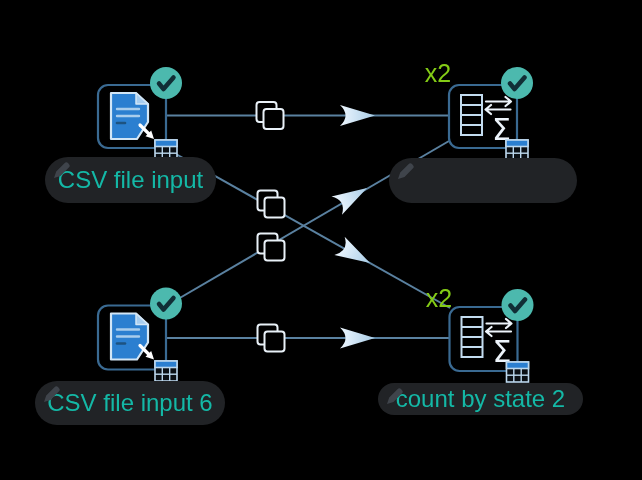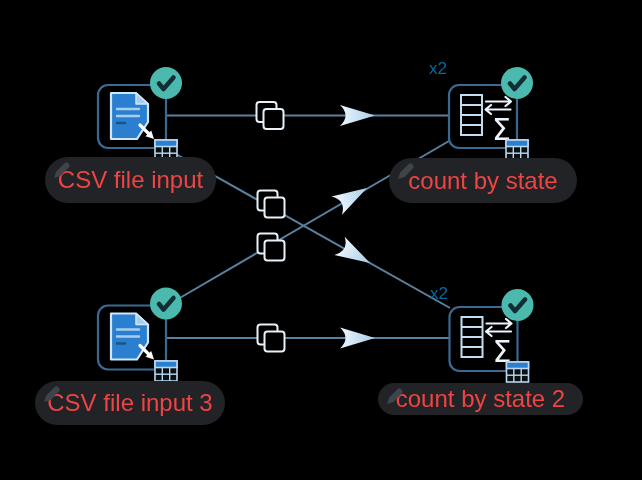--- a/index.html
+++ b/index.html
@@ -4,25 +4,25 @@
 <style>
   html,body{margin:0;padding:0;background:#000;}
   .canvas{
     position:relative;width:642px;height:480px;background:#000;overflow:hidden;
     font-family:"Liberation Sans",sans-serif;
   }
   .links-layer{position:absolute;left:0;top:0;}
   .pill{
     position:absolute;background:#212326;border-radius:23px;
     display:flex;align-items:center;justify-content:center;
-    color:#ef4444;font-size:24px;white-space:nowrap;
+    color:#14b8a6;font-size:24px;white-space:nowrap;
   }
   .pill .pencil{position:absolute;left:6px;top:1px;pointer-events:none;}
   .badge{
-    position:absolute;color:#0369a1;font-size:17px;width:36px;text-align:center;
+    position:absolute;color:#84cc16;font-size:25px;width:36px;text-align:center;
   }
 </style>
 </head>
 <body>
 
 <div class="canvas">
 
   <svg class="links-layer" width="642" height="480" viewBox="0 0 642 480">
     <defs>
       <linearGradient id="arrowGrad" x1="0" y1="0" x2="1" y2="0">
@@ -126,28 +126,27 @@
     <svg class="pencil" width="24" height="24" viewBox="0 0 24 24">
       <path d="M3,20 L5.2,13.6 L13.5,5.3 a2.6,2.6 0 0 1 3.7,0 l0.6,0.6 a2.6,2.6 0 0 1 0,3.7 L9.5,17.9 Z" fill="#3f444b"></path>
     </svg>
     <span>CSV file input</span>
   </div>
 
   <div class="pill" style="left:389px;top:158px;width:188px;height:45px">
     <svg class="pencil" width="24" height="24" viewBox="0 0 24 24">
       <path d="M3,20 L5.2,13.6 L13.5,5.3 a2.6,2.6 0 0 1 3.7,0 l0.6,0.6 a2.6,2.6 0 0 1 0,3.7 L9.5,17.9 Z" fill="#3f444b"></path>
     </svg>
-    <span>count by state</span>
   </div>
 
   <div class="pill" style="left:35px;top:381px;width:190px;height:44px">
     <svg class="pencil" width="24" height="24" viewBox="0 0 24 24">
       <path d="M3,20 L5.2,13.6 L13.5,5.3 a2.6,2.6 0 0 1 3.7,0 l0.6,0.6 a2.6,2.6 0 0 1 0,3.7 L9.5,17.9 Z" fill="#3f444b"></path>
     </svg>
-    <span>CSV file input 3</span>
+    <span>CSV file input 6</span>
   </div>
 
   <div class="pill" style="left:378px;top:383px;width:205px;height:32px">
     <svg class="pencil" width="24" height="24" viewBox="0 0 24 24">
       <path d="M3,20 L5.2,13.6 L13.5,5.3 a2.6,2.6 0 0 1 3.7,0 l0.6,0.6 a2.6,2.6 0 0 1 0,3.7 L9.5,17.9 Z" fill="#3f444b"></path>
     </svg>
     <span>count by state 2</span>
   </div>
 
 </div>

